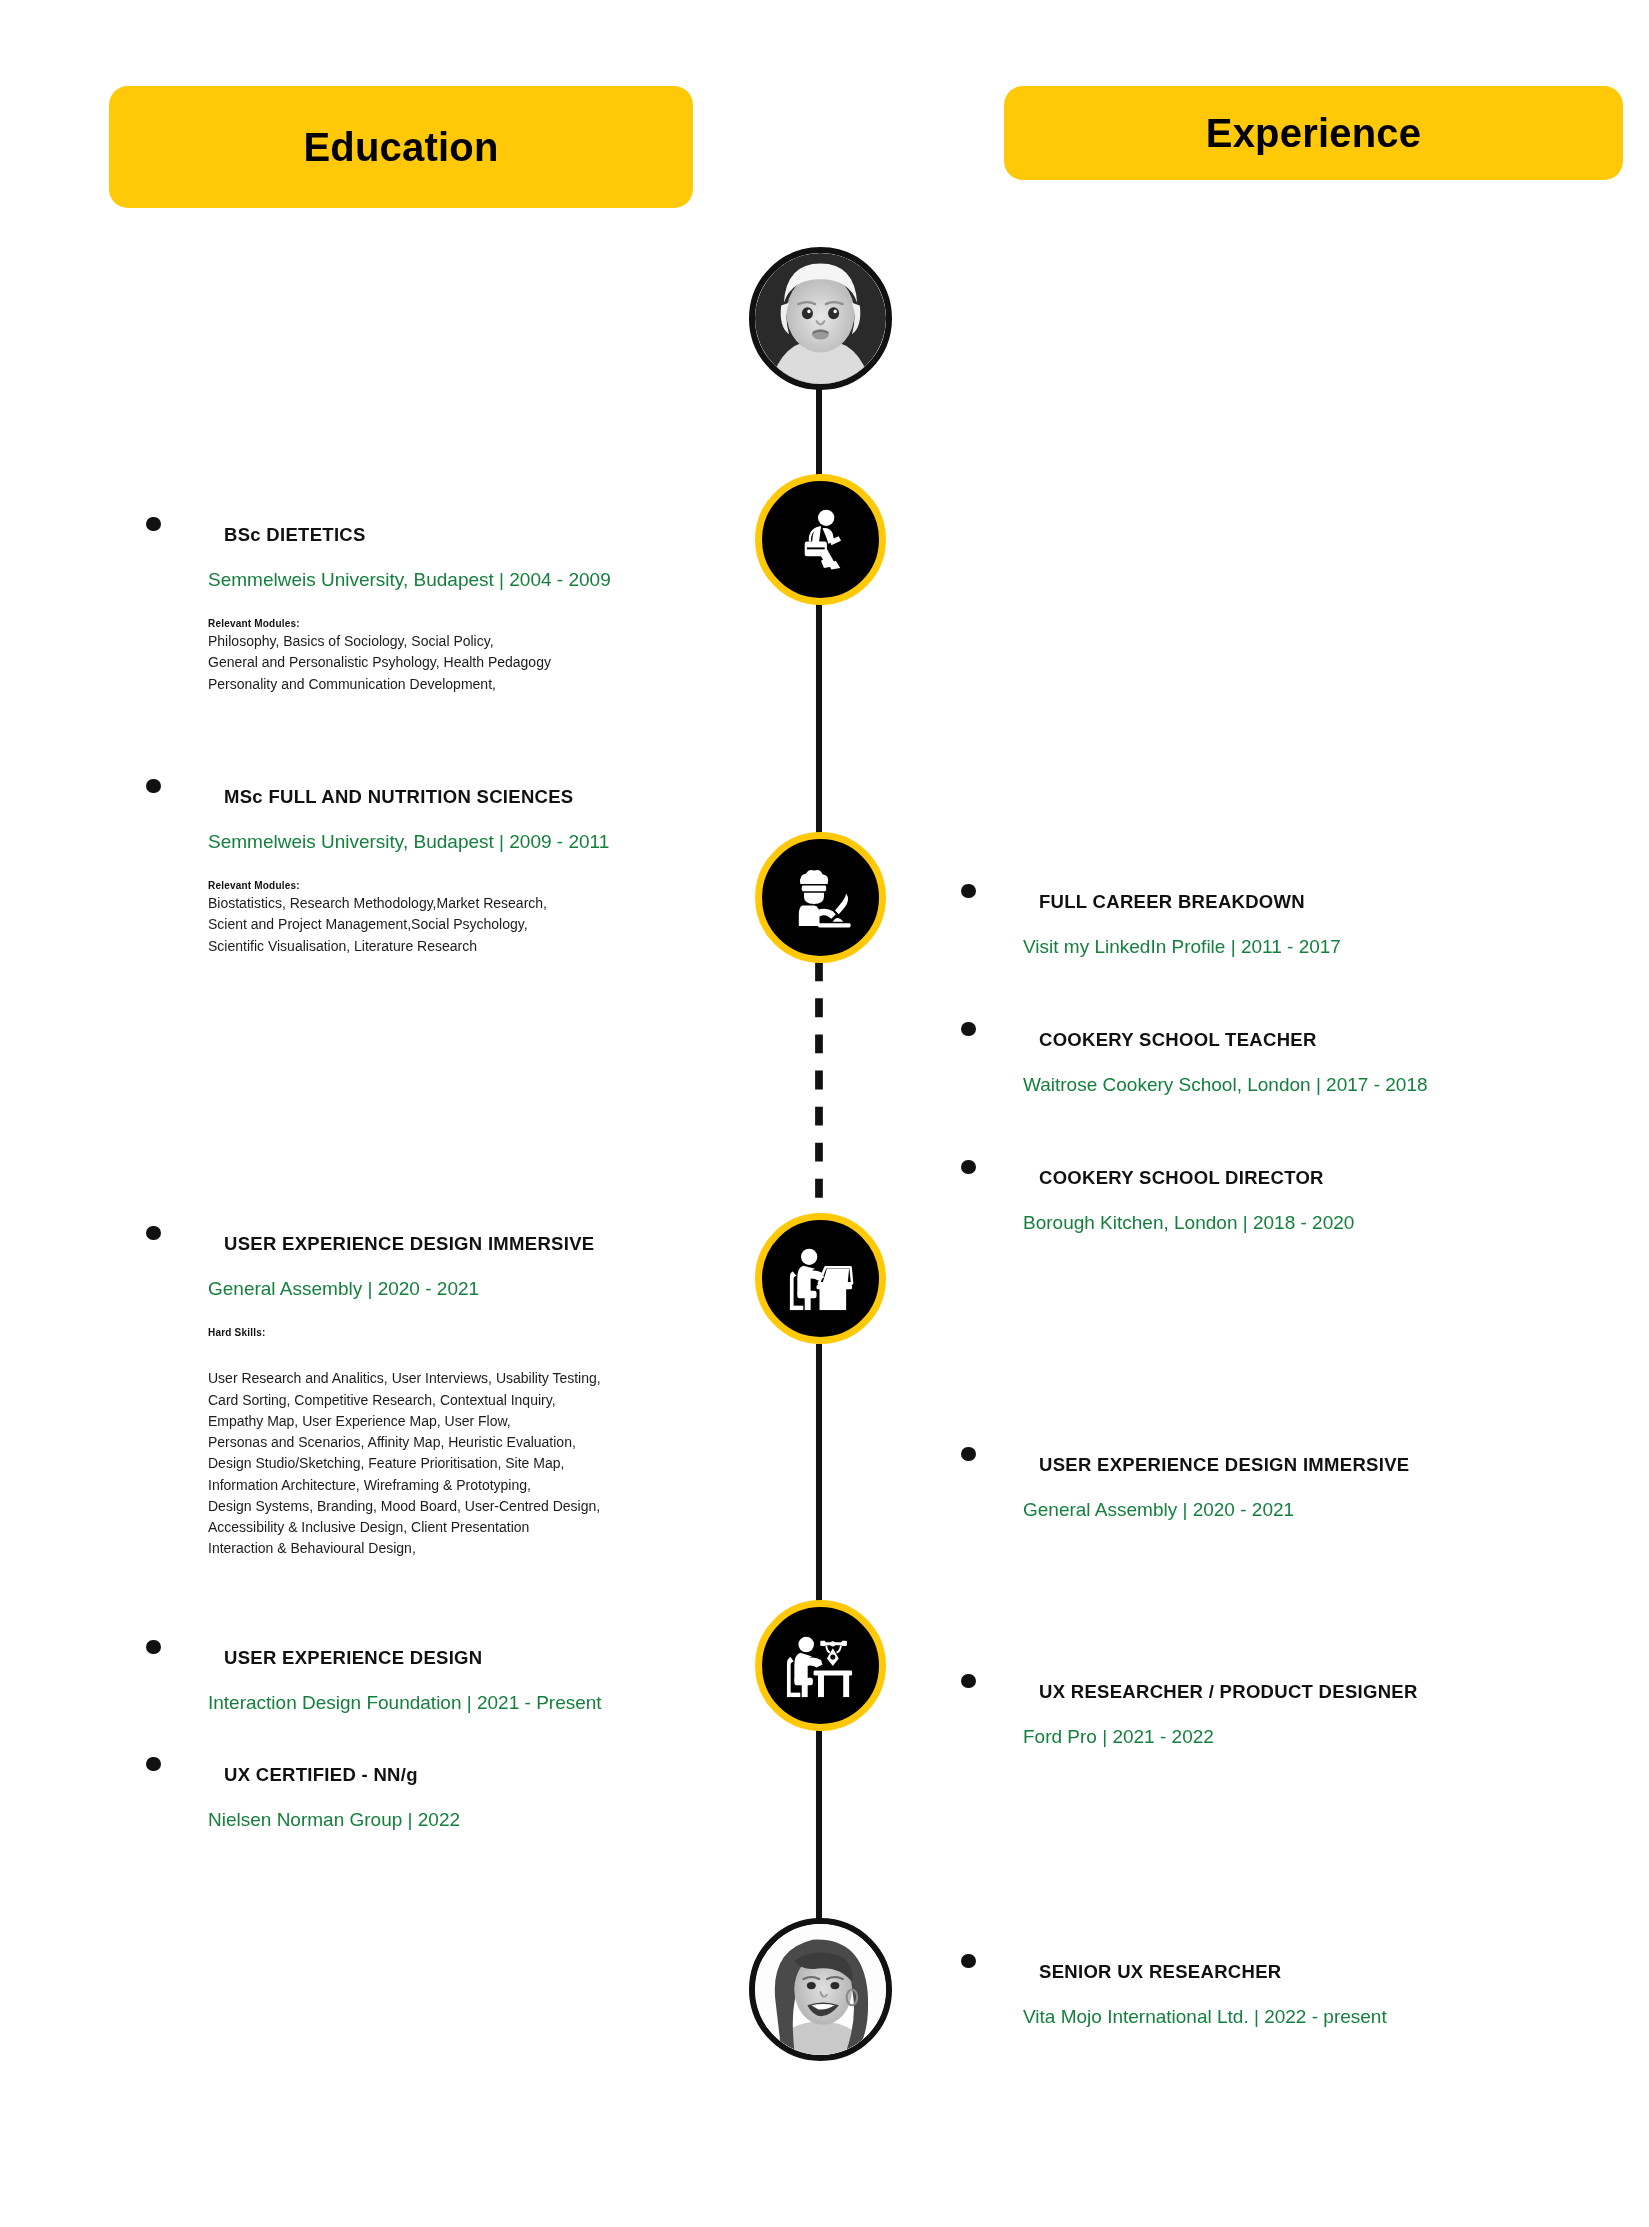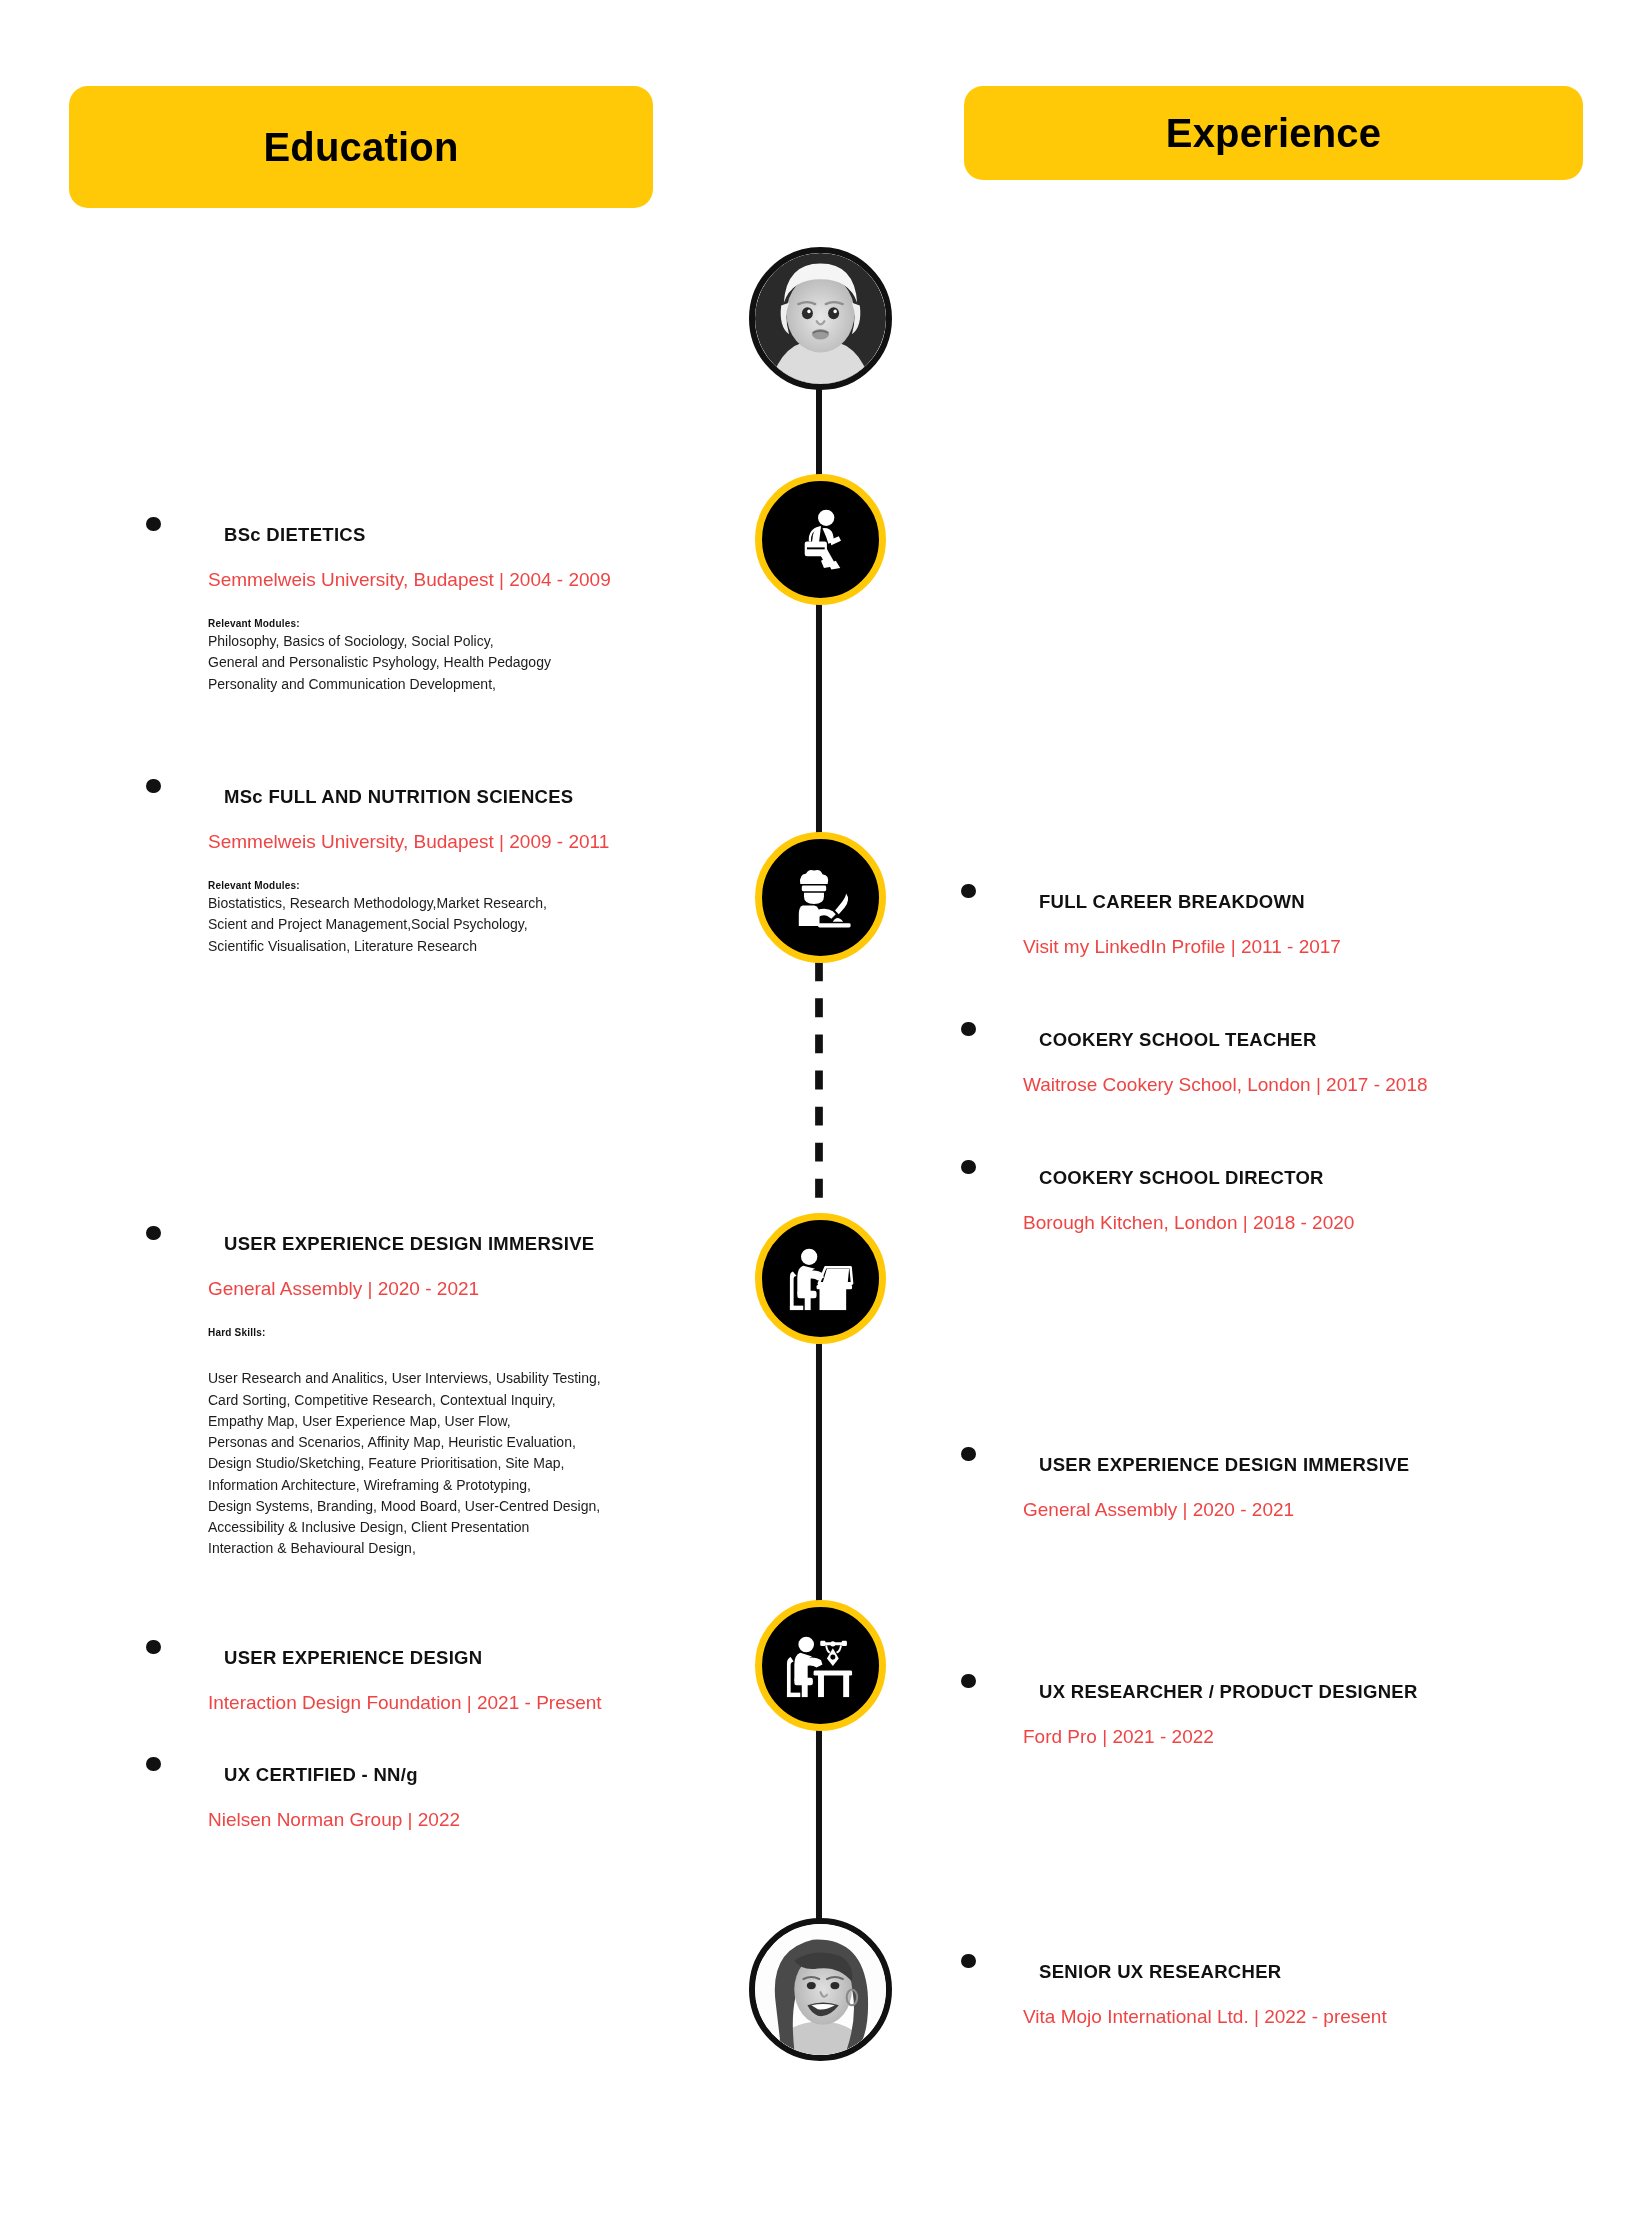--- a/index.html
+++ b/index.html
@@ -25,20 +25,21 @@
     position: absolute;
     background: #FFC907;
     border-radius: 19px;
     display: flex;
     align-items: center;
     justify-content: center;
     color: #000000;
     font-weight: 700;
     font-size: 40px;
     letter-spacing: 0.2px;
+    margin-left: 40px;
   }
   #banner-education {
     left: 69px;
     top: 86px;
     width: 584px;
     height: 122px;
   }
   #banner-experience {
     left: 964px;
     top: 86px;
@@ -111,21 +112,21 @@
     font-size: 18.5px;
     font-weight: 700;
     letter-spacing: 0.3px;
     color: #111111;
     line-height: 1.25;
     margin: 16px;
   }
   .entry-sub {
     font-size: 19px;
     font-weight: 400;
-    color: #ef4444;
+    color: #15803d;
     line-height: 1.3;
     margin: 21.5px 0 0 0;
   }
   .detail-head {
     font-size: 10px;
     font-weight: 700;
     color: #111111;
     margin: 26px 0 0 0;
     letter-spacing: 0.2px;
   }

